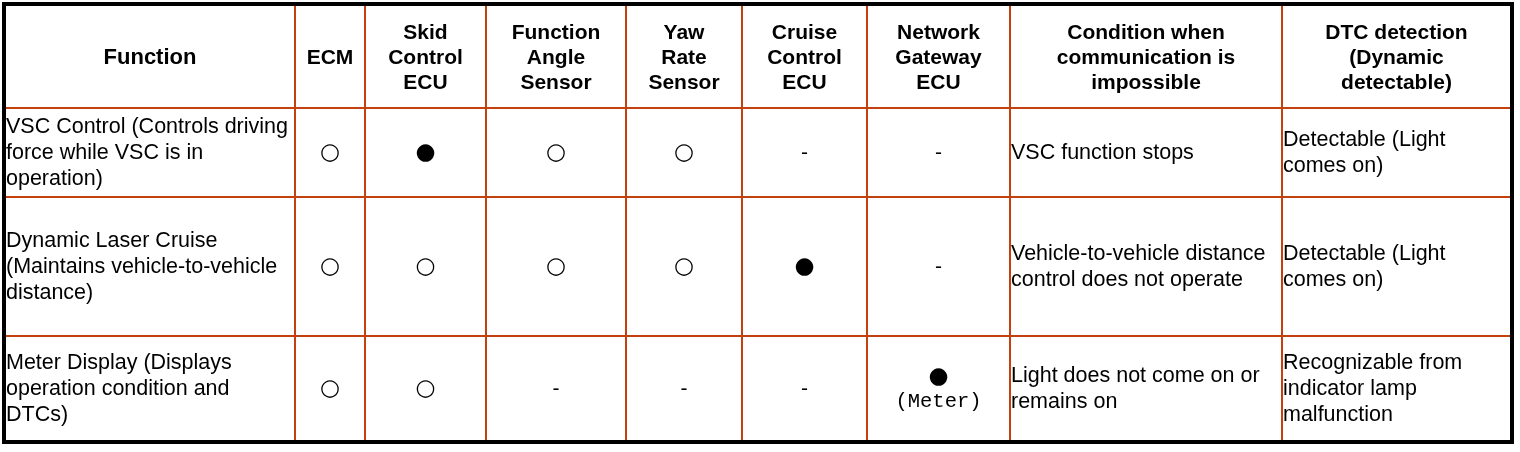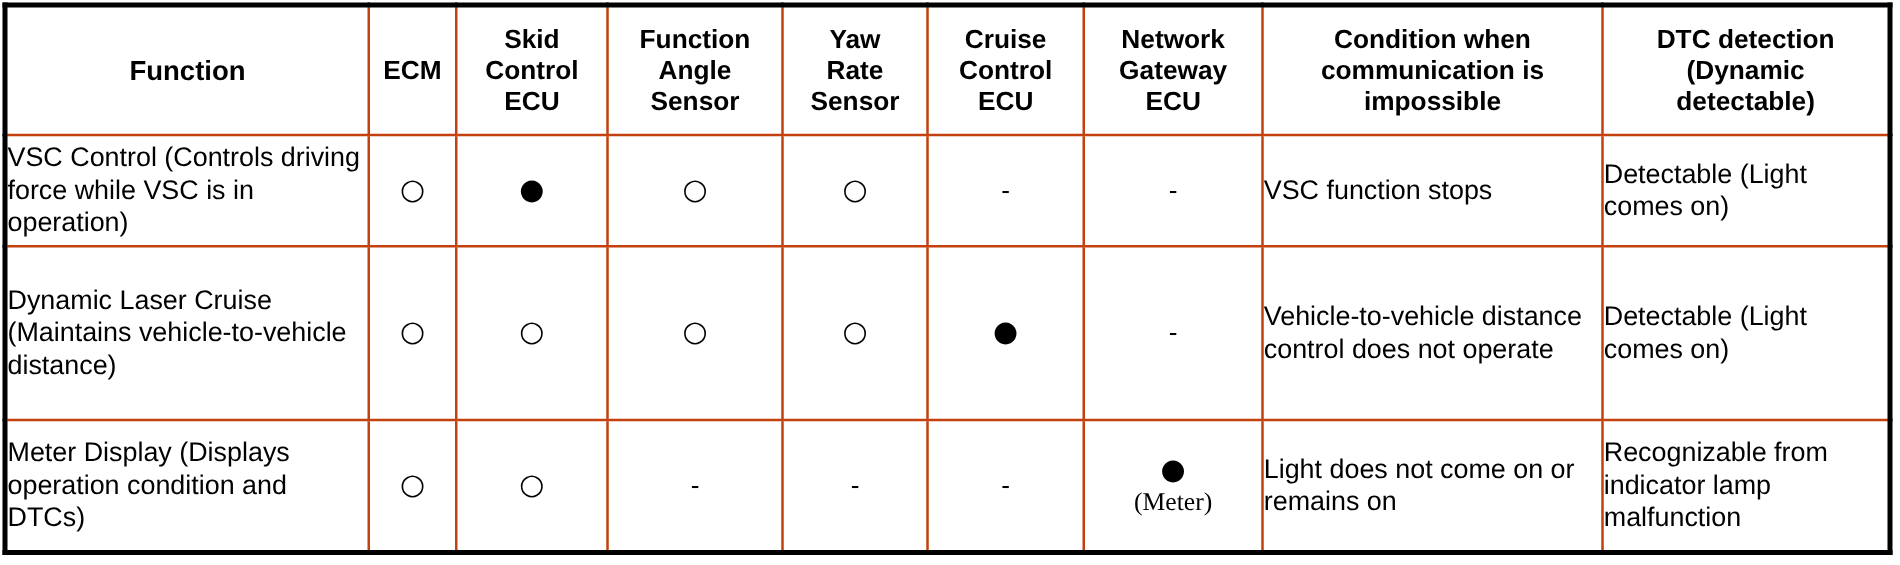--- a/index.html
+++ b/index.html
@@ -86,21 +86,21 @@
   }
   .mark-dash {
     font-size: 21px;
     font-family: "Liberation Sans", sans-serif;
   }
   .mark-note {
     display: block;
     font-size: 20.5px;
     line-height: 24px;
     margin-top: 1px;
-    font-family: Liberation Serif, serif;
+    font-family: Liberation Mono, monospace;
   }
 
   
   col.c-function { width: 291px; }
   col.c-ecm      { width: 70px; }
   col.c-skid     { width: 121px; }
   col.c-steer    { width: 140px; }
   col.c-yaw      { width: 116px; }
   col.c-cruise   { width: 125px; }
   col.c-netgw    { width: 143px; }

